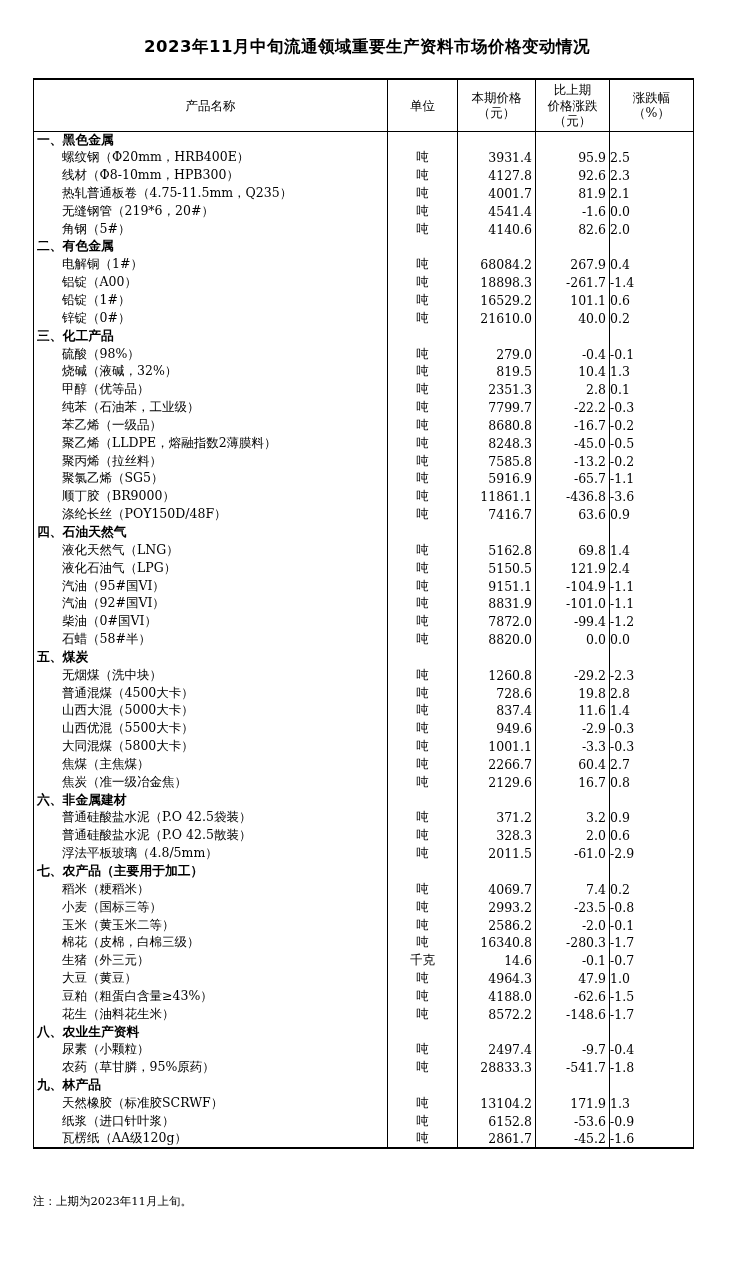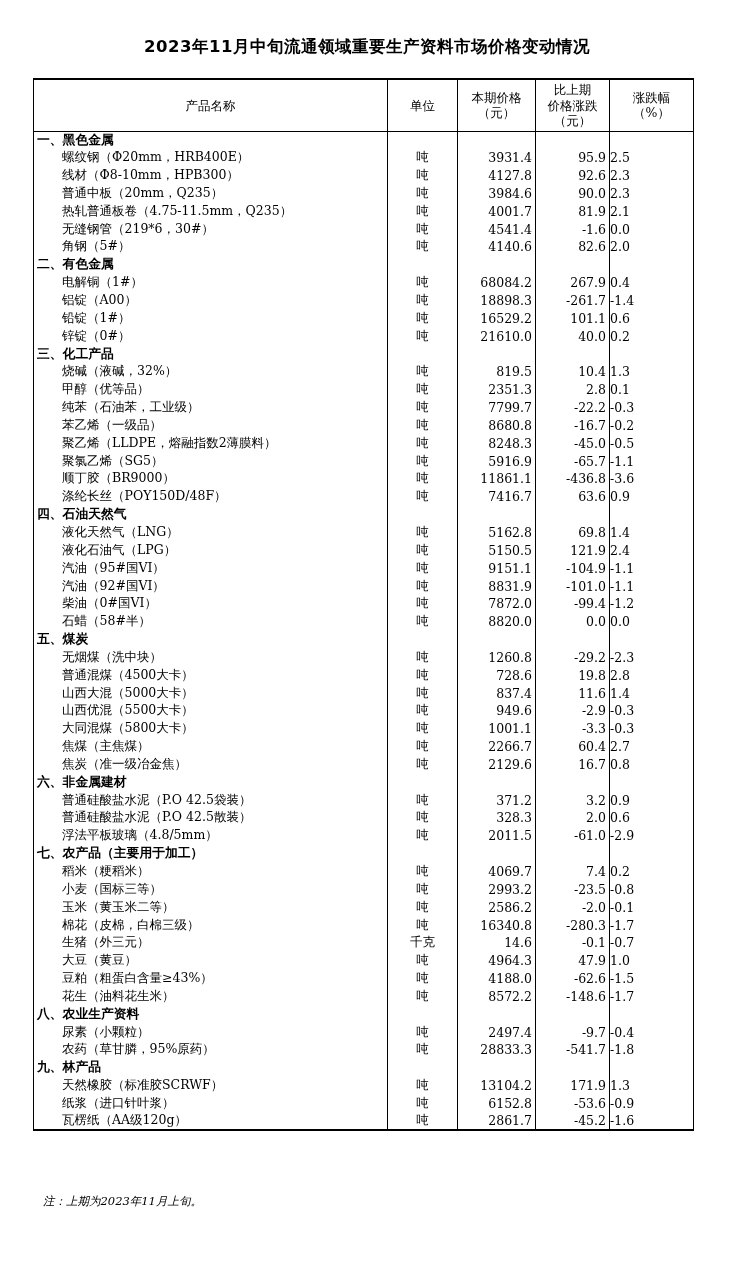--- a/index.html
+++ b/index.html
@@ -49,22 +49,22 @@
     padding-left: 3px;
     font-weight: 700;
     font-family: "DejaVu Sans", "Liberation Sans", sans-serif;
     font-size: 12.8px;
     margin-top: 14px;
   }
   td.c-unit { text-align: center; }
   td.c-num  { text-align: right; padding-right: 3px; }
   td.c-pct  { text-align: left; padding-right: 15px; }
   .footnote {
-    position: absolute; left: 43px; top: 1194px;
-    font-size: 11.5px; font-style: italic;
+    position: absolute; left: 33px; top: 1194px;
+    font-size: 11.5px; 
   }
 </style>
 </head>
 <body>
 
 <div class="page">
 
   <div class="title">2023年11月中旬流通领域重要生产资料市场价格变动情况</div>
 
   <table class="price">
@@ -104,35 +104,28 @@
           <td class="c-pct">2.5</td>
         </tr>
         <tr>
           <td class="c-name">线材（Φ8-10mm，HPB300）</td>
           <td class="c-unit">吨</td>
           <td class="c-num">4127.8</td>
           <td class="c-num">92.6</td>
           <td class="c-pct">2.3</td>
         </tr>
         <tr>
-          <td class="c-name">普通中板（20mm，Q235）</td>
-          <td class="c-unit">吨</td>
-          <td class="c-num">3984.6</td>
-          <td class="c-num">90.0</td>
-          <td class="c-pct">2.3</td>
-        </tr>
-        <tr>
           <td class="c-name">热轧普通板卷（4.75-11.5mm，Q235）</td>
           <td class="c-unit">吨</td>
           <td class="c-num">4001.7</td>
           <td class="c-num">81.9</td>
           <td class="c-pct">2.1</td>
         </tr>
         <tr>
-          <td class="c-name">无缝钢管（219*6，30#）</td>
+          <td class="c-name">无缝钢管（219*6，20#）</td>
           <td class="c-unit">吨</td>
           <td class="c-num">4541.4</td>
           <td class="c-num">-1.6</td>
           <td class="c-pct">0.0</td>
         </tr>
         <tr>
           <td class="c-name">角钢（5#）</td>
           <td class="c-unit">吨</td>
           <td class="c-num">4140.6</td>
           <td class="c-num">82.6</td>
@@ -174,20 +167,27 @@
           <td class="c-pct">0.2</td>
         </tr>
         <tr class="section">
           <td class="c-name">三、化工产品</td>
           <td class="c-unit"></td>
           <td class="c-num"></td>
           <td class="c-num"></td>
           <td class="c-pct"></td>
         </tr>
         <tr>
+          <td class="c-name">硫酸（98%）</td>
+          <td class="c-unit">吨</td>
+          <td class="c-num">279.0</td>
+          <td class="c-num">-0.4</td>
+          <td class="c-pct">-0.1</td>
+        </tr>
+        <tr>
           <td class="c-name">烧碱（液碱，32%）</td>
           <td class="c-unit">吨</td>
           <td class="c-num">819.5</td>
           <td class="c-num">10.4</td>
           <td class="c-pct">1.3</td>
         </tr>
         <tr>
           <td class="c-name">甲醇（优等品）</td>
           <td class="c-unit">吨</td>
           <td class="c-num">2351.3</td>
@@ -207,20 +207,27 @@
           <td class="c-num">8680.8</td>
           <td class="c-num">-16.7</td>
           <td class="c-pct">-0.2</td>
         </tr>
         <tr>
           <td class="c-name">聚乙烯（LLDPE，熔融指数2薄膜料）</td>
           <td class="c-unit">吨</td>
           <td class="c-num">8248.3</td>
           <td class="c-num">-45.0</td>
           <td class="c-pct">-0.5</td>
+        </tr>
+        <tr>
+          <td class="c-name">聚丙烯（拉丝料）</td>
+          <td class="c-unit">吨</td>
+          <td class="c-num">7585.8</td>
+          <td class="c-num">-13.2</td>
+          <td class="c-pct">-0.2</td>
         </tr>
         <tr>
           <td class="c-name">聚氯乙烯（SG5）</td>
           <td class="c-unit">吨</td>
           <td class="c-num">5916.9</td>
           <td class="c-num">-65.7</td>
           <td class="c-pct">-1.1</td>
         </tr>
         <tr>
           <td class="c-name">顺丁胶（BR9000）</td>

